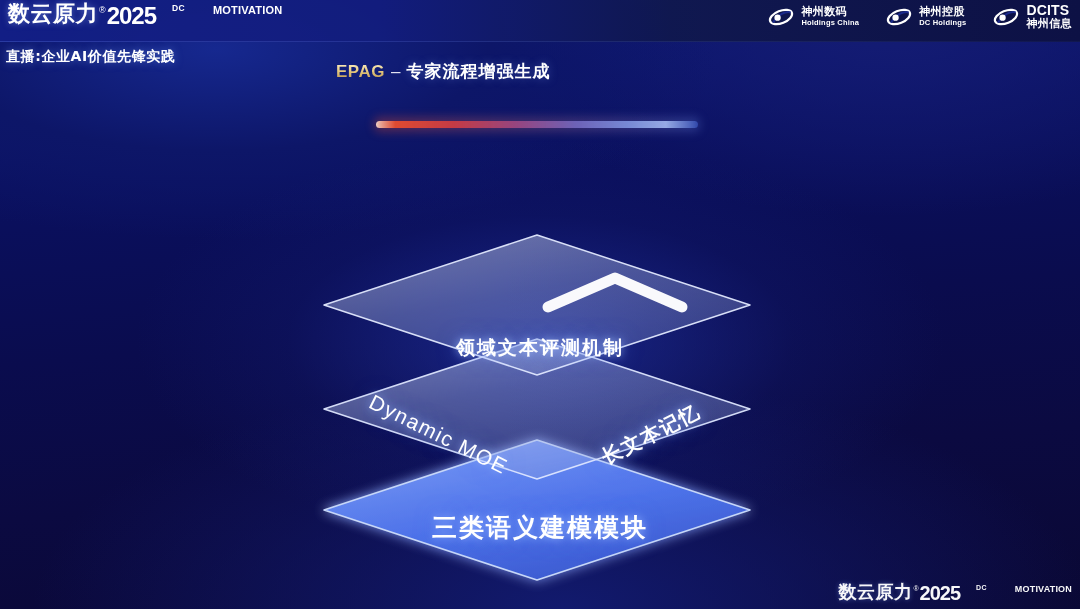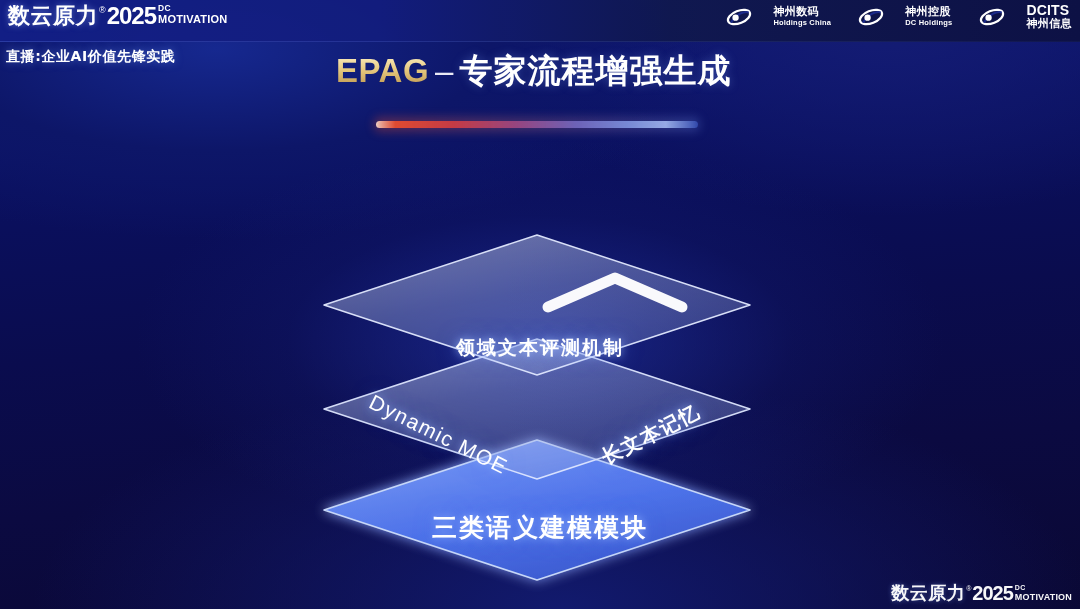--- a/index.html
+++ b/index.html
@@ -23,52 +23,52 @@
     opacity:.96;
   }
   .topbar:after{
     content:"";position:absolute;left:0;bottom:0;width:100%;height:1px;
     background:linear-gradient(90deg,rgba(120,150,255,.25),rgba(120,150,255,.05));
   }
 
   
   .brand{position:absolute;left:8px;top:2px;display:flex;align-items:flex-start;height:30px;}
   .brand-cn{
-    font-family:Liberation Sans, sans-serif;font-weight:700;font-size:22px;line-height:28px;
+    font-family:Liberation Mono, monospace;font-weight:700;font-size:22px;line-height:28px;
     color:#ffffff;letter-spacing:.5px;
     text-shadow:0 0 6px rgba(150,180,255,.55);
   }
   .brand-reg{font-size:9px;color:#fff;line-height:14px;margin:1px 1px 0 1px;}
   .brand-year{
     font-family:"Liberation Sans",sans-serif;font-weight:700;font-size:24px;line-height:28px;
     color:#fff;letter-spacing:-1px;
   }
-  .brand-dc{display:flex;flex-direction:column;margin-left:2px;padding-top:2px;}
+  .brand-dc{display:flex;flex-direction:row;margin-left:16px;padding-top:2px;gap:28px;}
   .brand-dc .l1{font-size:8.5px;font-weight:700;color:#fff;line-height:9px;letter-spacing:.3px;}
   .brand-dc .l2{font-size:11px;font-weight:700;color:#fff;line-height:12px;letter-spacing:.2px;text-align:right;}
 
   .live-line{
     position:absolute;left:6px;top:48px;
     font-family:"DejaVu Sans",sans-serif;font-weight:700;font-size:14px;color:#ffffff;
     letter-spacing:.6px;text-shadow:0 0 8px rgba(120,160,255,.5);white-space:nowrap;
   }
 
   
   .logos{position:absolute;right:8px;top:3px;display:flex;gap:26px;align-items:center;}
-  .logo{display:flex;align-items:center;gap:20px;}
+  .logo{display:flex;align-items:center;gap:6px;}
   .logo .swoosh{width:28px;height:22px;flex:0 0 28px;}
   .logo-txt{display:flex;flex-direction:column;justify-content:center;}
   .logo-txt .cn{font-family:"DejaVu Sans",sans-serif;font-size:11px;font-weight:700;color:#fff;line-height:12px;letter-spacing:.4px;}
   .logo-txt .en{font-size:7.5px;font-weight:700;color:#fff;line-height:9px;letter-spacing:.2px;}
   .logo-txt .big{font-family:"Liberation Sans",sans-serif;font-size:14px;font-weight:700;color:#fff;line-height:15px;letter-spacing:.2px;}
 
   
   .headline{
     position:absolute;left:336px;top:54px;white-space:nowrap;
-    font-size:33px;font-weight:700;line-height:34px;
+    font-size:17px;font-weight:700;line-height:34px;
   }
   .headline .epag{
     font-family:"Liberation Sans",sans-serif;
     color:#e8cf8e;
     background:linear-gradient(180deg,#fff4cf 0%,#e6c97f 48%,#b9914a 100%);
     -webkit-background-clip:text;background-clip:text;-webkit-text-fill-color:transparent;
     letter-spacing:.5px;
   }
   .headline .dash{color:#e9e9f5;padding:0 6px;font-weight:400;}
   .headline .cn{font-family:"DejaVu Sans",sans-serif;color:#ffffff;letter-spacing:1px;

